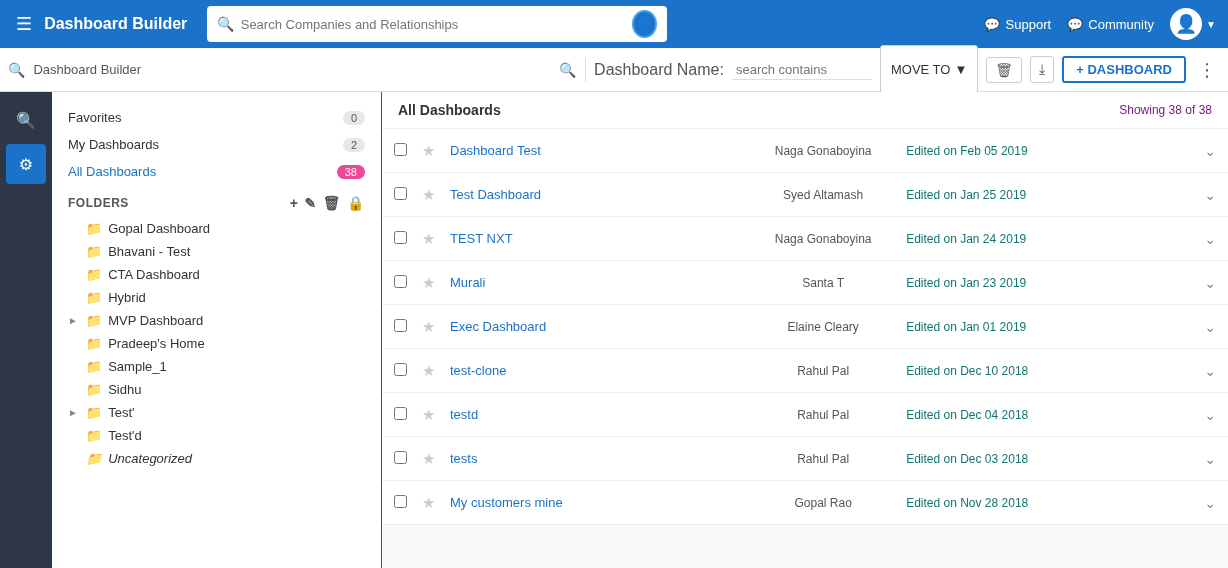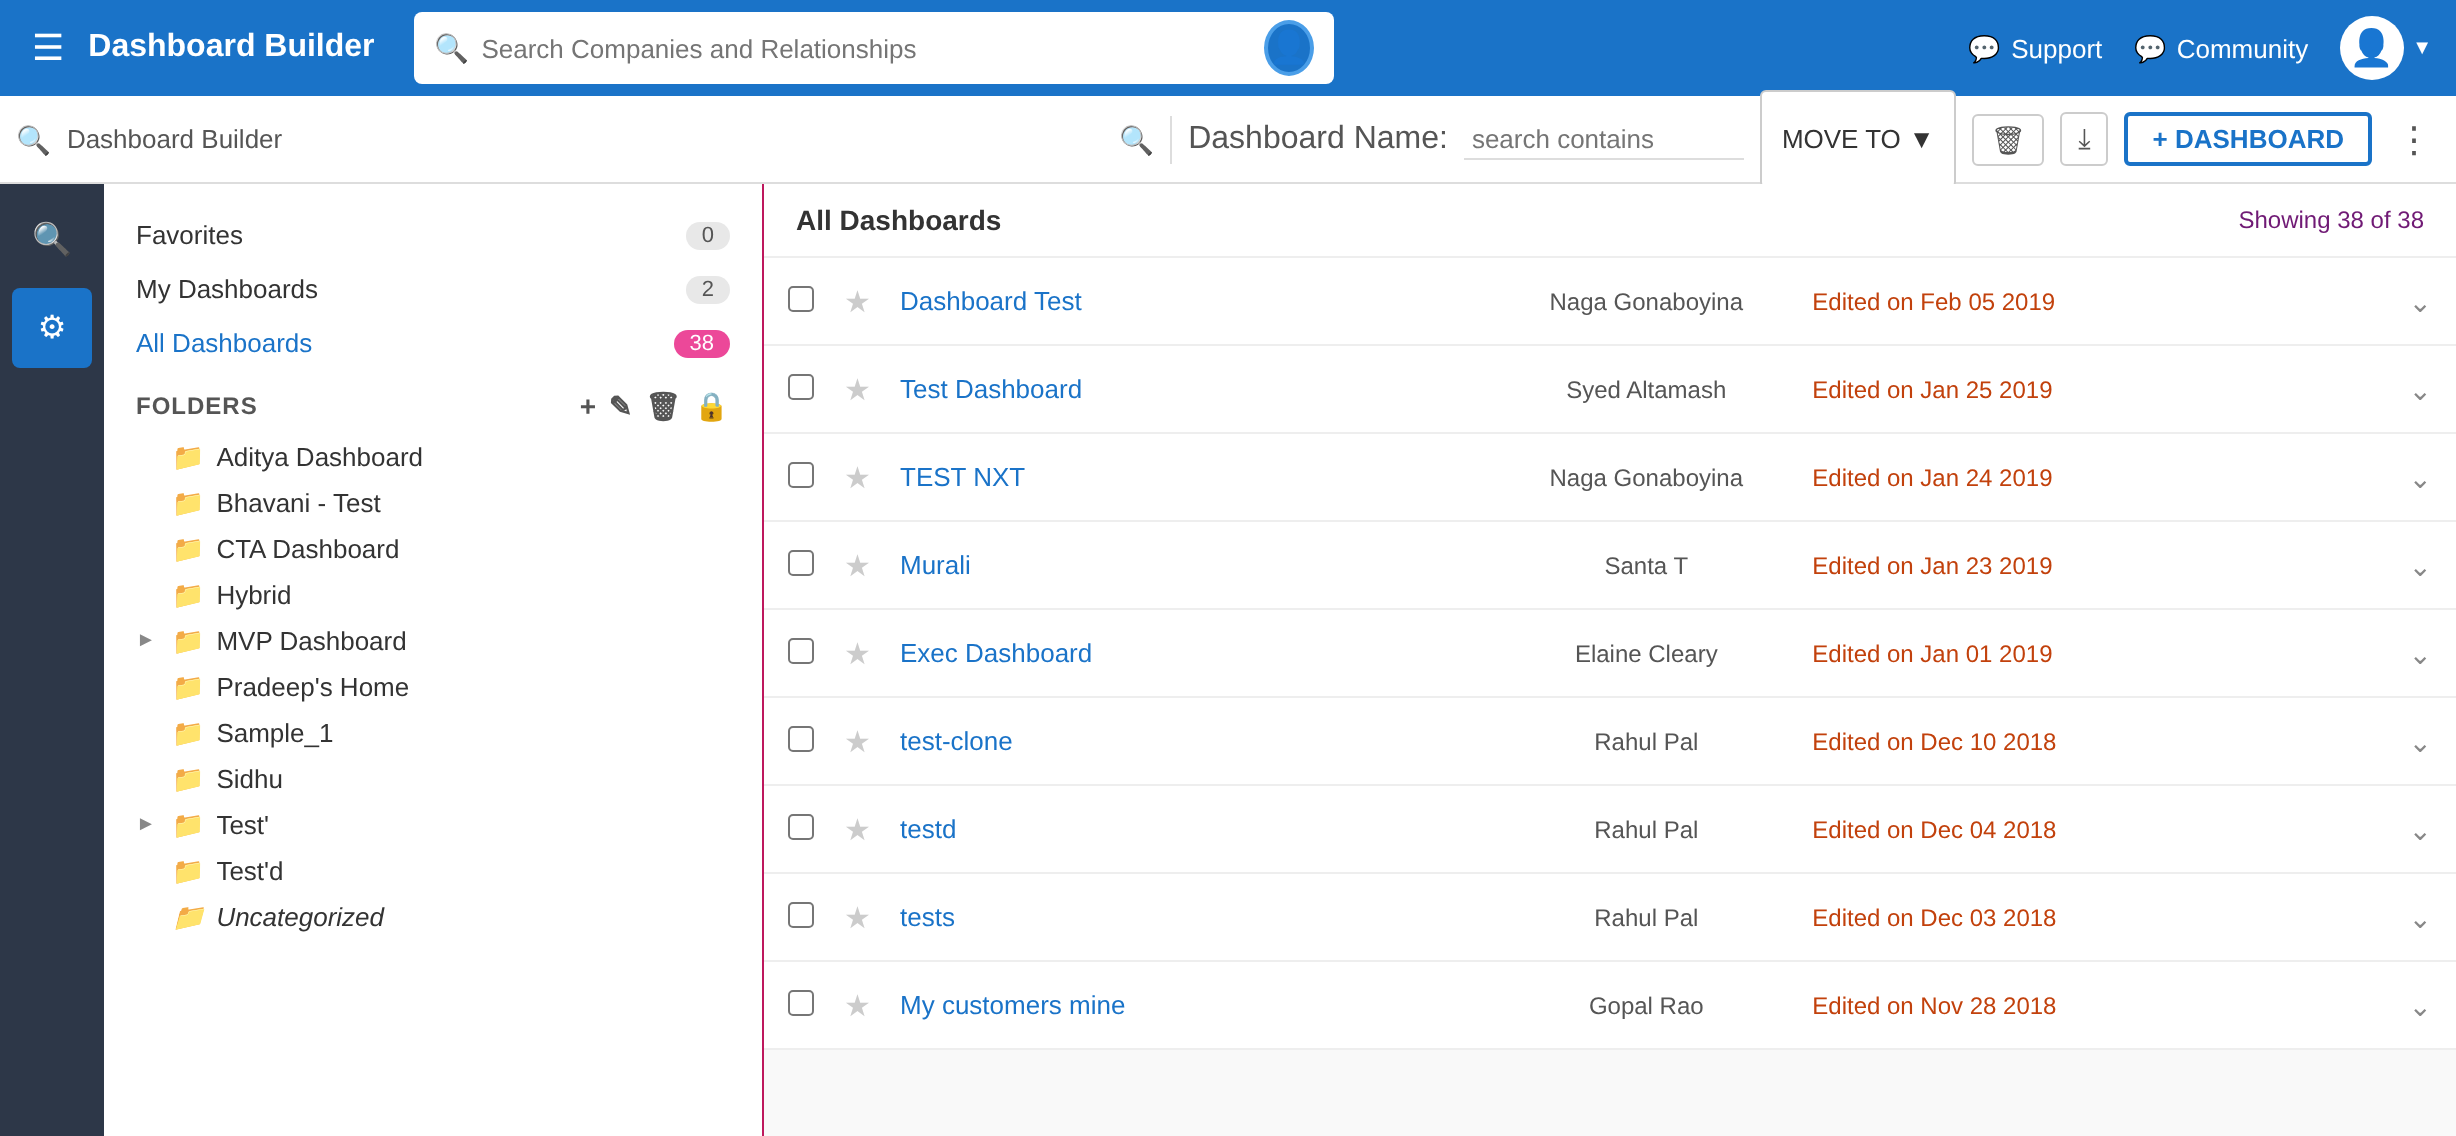--- a/index.html
+++ b/index.html
@@ -207,21 +207,21 @@
       border-bottom: 1px solid #eee;
       padding: 10px 12px;
       gap: 8px;
       min-height: 44px;
     }
     .checkbox-cell { width: 20px; }
     .checkbox-cell input[type=checkbox] { cursor: pointer; }
     .star-cell { width: 20px; color: #ccc; cursor: pointer; font-size: 15px; }
     .dashboard-name { flex: 1; color: #1a73c8; cursor: pointer; font-size: 13px; }
     .dashboard-owner { width: 150px; color: #555; font-size: 12px; text-align: center; }
-    .dashboard-edit { flex: 1; color: #c2410c; font-size: 12px; }
+    .dashboard-edit { flex: 1; color: #0f766e; font-size: 12px; }
     .expand-btn { color: #888; cursor: pointer; font-size: 14px; }
 
     
     .right-panel::-webkit-scrollbar { width: 8px; }
     .right-panel::-webkit-scrollbar-track { background: #f0f0f0; }
     .right-panel::-webkit-scrollbar-thumb { background: #ccc; border-radius: 4px; }
   </style>
 </head>
 <body>
 
@@ -299,21 +299,21 @@
         <span>🗑</span>
         <span>🔒</span>
       </div>
     </div>
 
     <div id="folder-list">
 
     <div class="folder-item">
     <span class="folder-expand"></span>
     <span class="folder-icon">📁</span>
-    <span>Aditya Dashboard</span>
+    <span>Gopal Dashboard</span>
   </div>
         <div class="folder-item">
     <span class="folder-expand"></span>
     <span class="folder-icon">📁</span>
     <span>Bhavani - Test</span>
   </div>
         <div class="folder-item">
     <span class="folder-expand"></span>
     <span class="folder-icon">📁</span>
     <span>CTA Dashboard</span>

